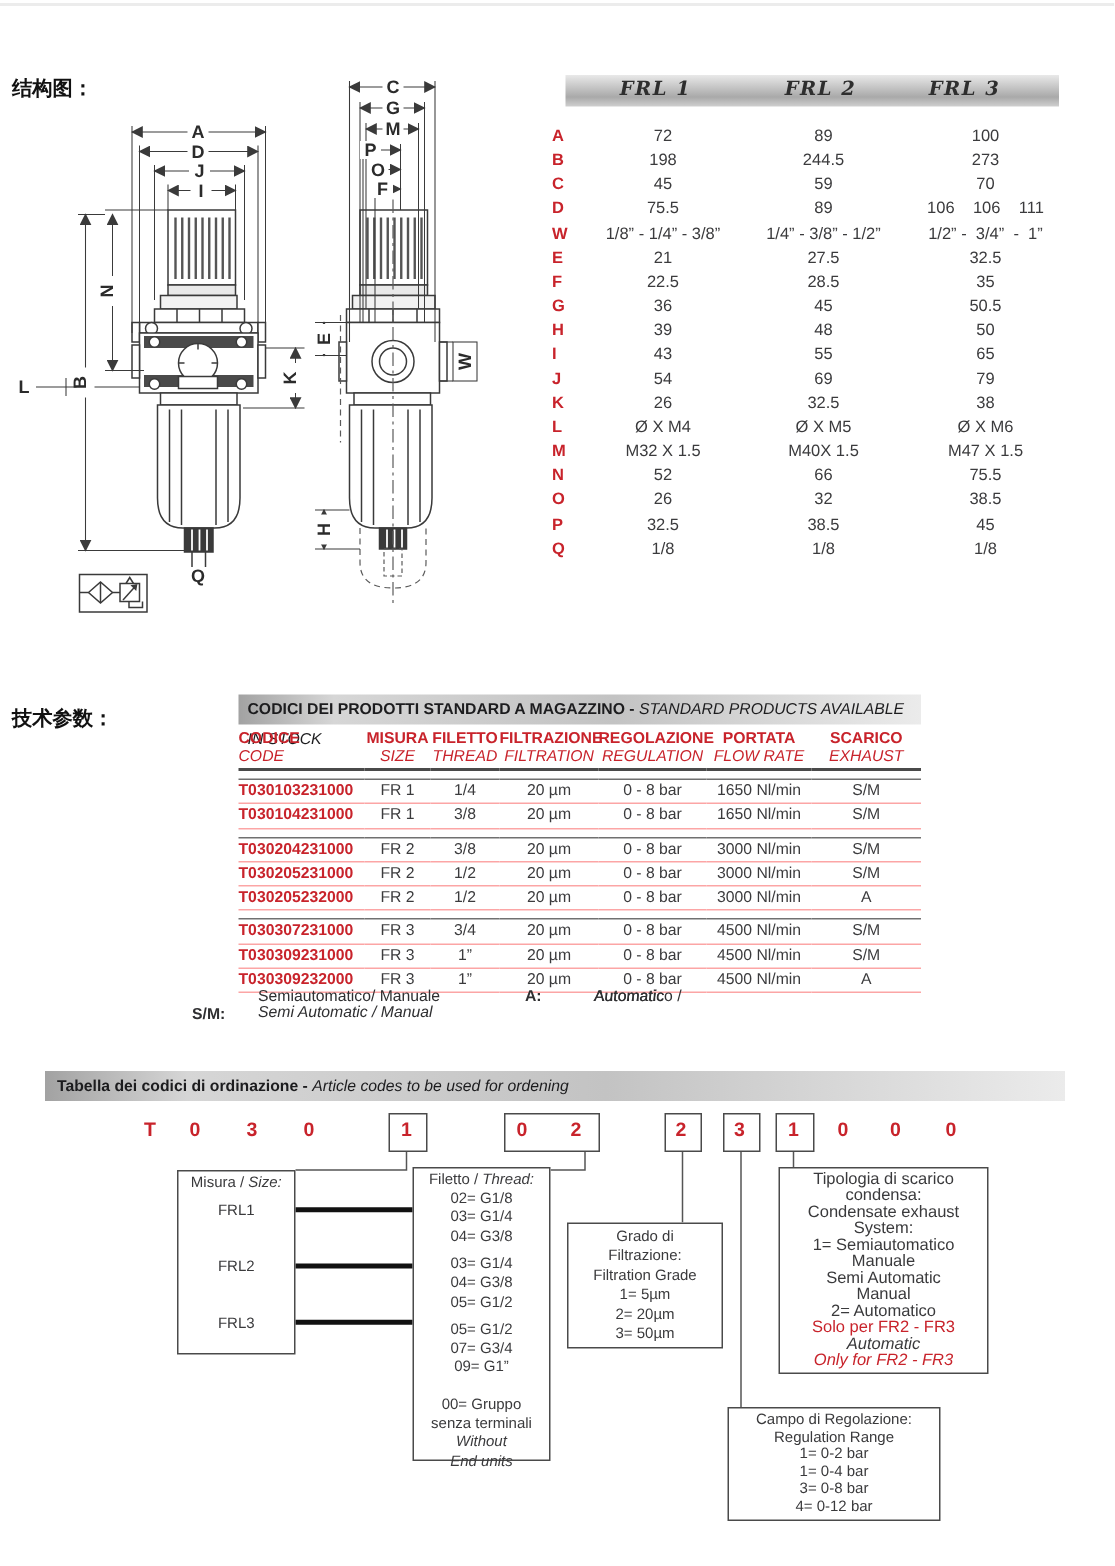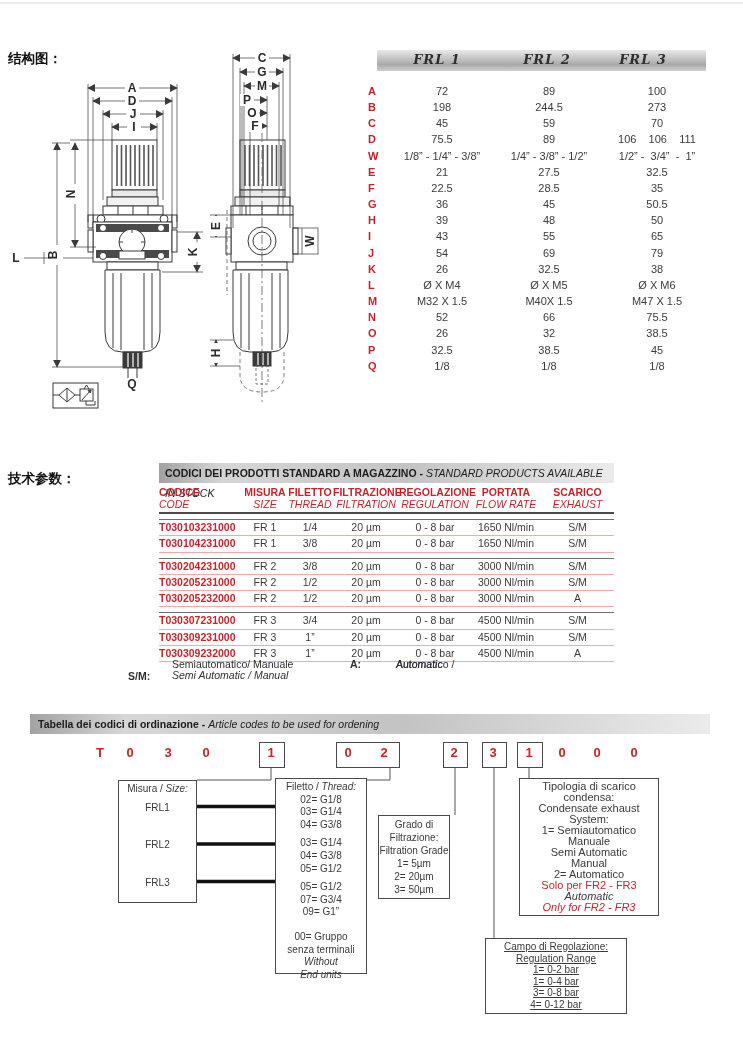--- a/index.html
+++ b/index.html
@@ -47,21 +47,21 @@
   .ord-bar{position:absolute;left:30px;top:714px;width:680px;height:20px;line-height:20px;
            padding-left:8px;font-size:10.5px;color:#1c1c1e;box-sizing:border-box;}
   .cc{position:absolute;top:745px;width:30px;margin-left:-15px;text-align:center;
       font-size:13px;font-weight:bold;color:#c8232b;}
   .cbox{position:absolute;top:742px;height:24px;border:1px solid #4a4a4a;background:#fff;}
   .obox{position:absolute;border:1px solid #4a4a4a;background:#fff;font-size:10px;
         color:#3a3a3c;text-align:center;line-height:12.6px;box-sizing:border-box;padding-top:2px;}
   .obox .gap{height:6px;}
   .mis-item{position:absolute;left:0;width:100%;text-align:center;}
   .tipo{font-size:11px;line-height:11px;}
-  .campo{line-height:11.6px;text-decoration:underline;}
+  .campo{line-height:11.6px;}
 </style>
 </head>
 <body>
 
 <div class="page">
   <div class="top-rule"></div>
 
   <div class="sec-label" style="left:8px;top:10px;">结构图：</div>
 
   <svg style="left:0;top:0;" width="420" height="430" viewBox="0 0 420 430">
@@ -676,21 +676,21 @@
     <div class="gap"></div>
       <div class="gap"></div>
     <div>
         <div>00= Gruppo</div>
         <div>senza terminali</div>
         <div class=" it">Without</div>
         <div class=" it">End units</div>
       </div>
   </div>
 
-  <div class="obox" style="left:378px;top:815px;width:72px;height:84px;line-height:13px;">
+  <div class="obox" style="left:378px;top:815px;width:104px;height:84px;line-height:13px;">
     <div>
         <div>Grado di</div>
         <div>Filtrazione:</div>
         <div>Filtration Grade</div>
         <div>1= 5µm</div>
         <div>2= 20µm</div>
         <div>3= 50µm</div>
       </div>
   </div>
 

